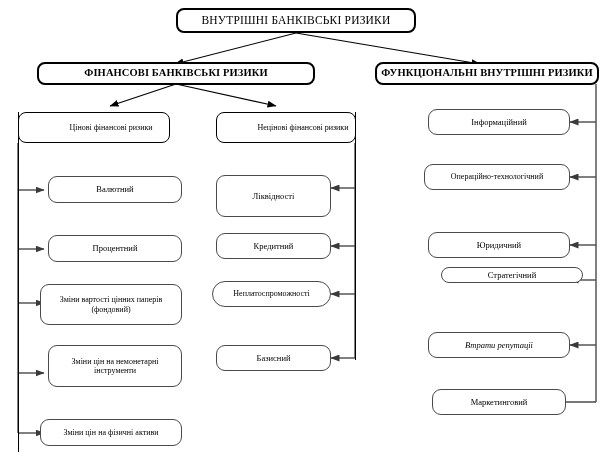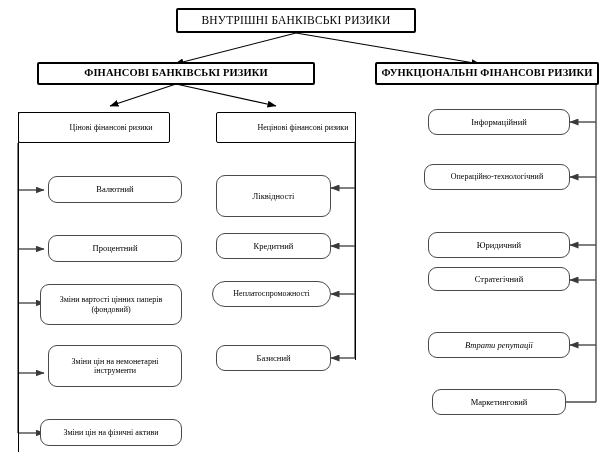--- a/index.html
+++ b/index.html
@@ -28,21 +28,21 @@
     align-items:center;
     justify-content:center;
     text-align:center;
     background:#ffffff;
     line-height:1.18;
     z-index:3;
   }
   
   .rect{
     border:1px solid #000000;
-    border-radius:2px;
+    border-radius:8px;
   }
   .rect-thick{
     border:2px solid #000000;
   }
   
   .round{
     border:1px solid #4a4a4a;
     border-radius:9px;
   }
   .t-title{
@@ -122,21 +122,21 @@
 
   <div class="node rect rect-thick t-title" style="left:176px; top:8px; width:240px; height:25px;">
     <span>ВНУТРІШНІ БАНКІВСЬКІ РИЗИКИ</span>
   </div>
 
   <div class="node rect rect-thick t-l2" style="left:37px; top:62px; width:278px; height:23px;">
     <span>ФІНАНСОВІ БАНКІВСЬКІ РИЗИКИ</span>
   </div>
 
   <div class="node rect rect-thick t-l2" style="left:375px; top:62px; width:224px; height:23px;">
-    <span>ФУНКЦІОНАЛЬНІ ФІНАНСОВІ РИЗИКИ</span>
+    <span>ФУНКЦІОНАЛЬНІ ВНУТРІШНІ РИЗИКИ</span>
   </div>
 
   <div class="node rect t-group" style="left:18px; top:112px; width:152px; height:31px;">
     <span>Цінові фінансові ризики</span>
   </div>
 
   <div class="node rect t-group" style="left:216px; top:112px; width:140px; height:31px;">
     <span>Нецінові фінансові ризики</span>
   </div>
 
@@ -181,21 +181,21 @@
   </div>
 
   <div class="node round t-leaf-sm" style="left:424px; top:164px; width:146px; height:26px;">
     <span>Операційно-технологічний</span>
   </div>
 
   <div class="node round t-leaf" style="left:428px; top:232px; width:142px; height:26px;">
     <span>Юридичний</span>
   </div>
 
-  <div class="node round t-leaf" style="left:428px; top:267px; width:142px; height:24px;text-align:center;">
+  <div class="node round t-leaf" style="left:441px; top:267px; width:142px; height:16px;text-align:center;">
     <span>Стратегічний</span>
   </div>
 
   <div class="node round t-leaf" style="left:428px; top:332px; width:142px; height:26px;font-style:italic;">
     <span>Втрати репутації</span>
   </div>
 
   <div class="node round t-leaf" style="left:432px; top:389px; width:134px; height:26px;">
     <span>Маркетинговий</span>
   </div>

